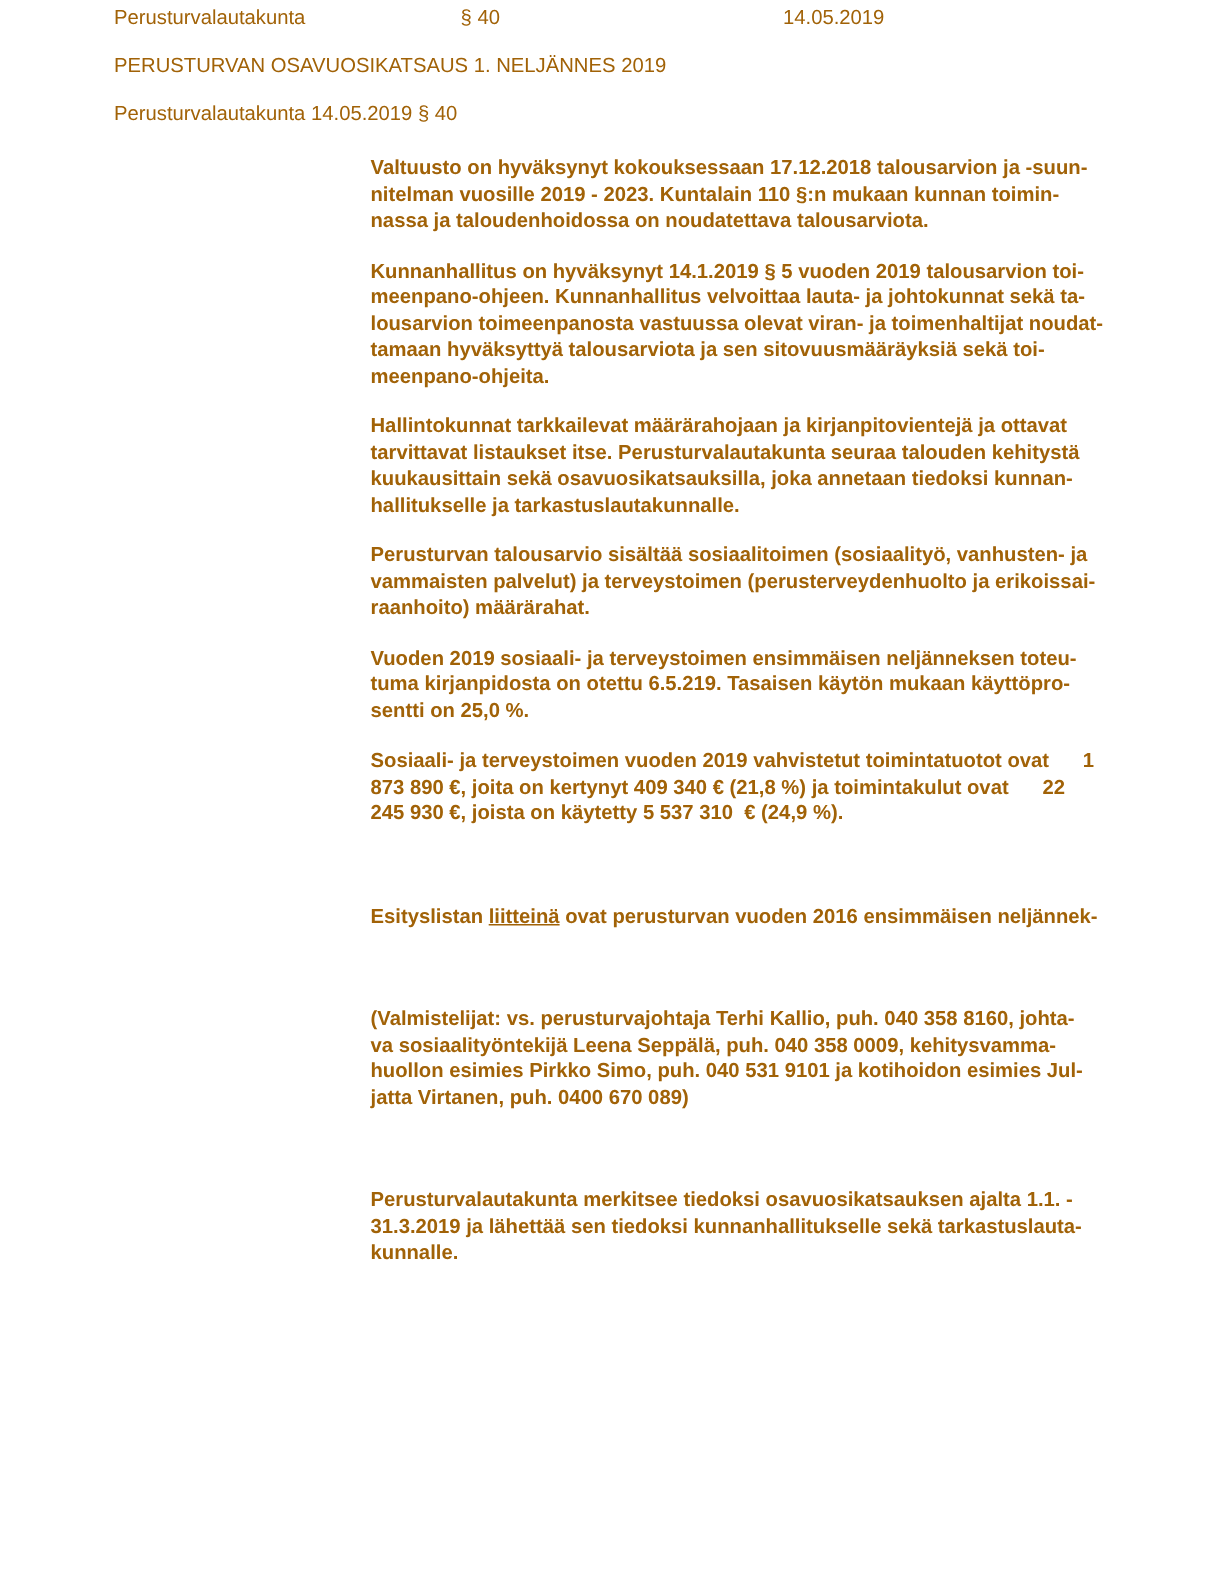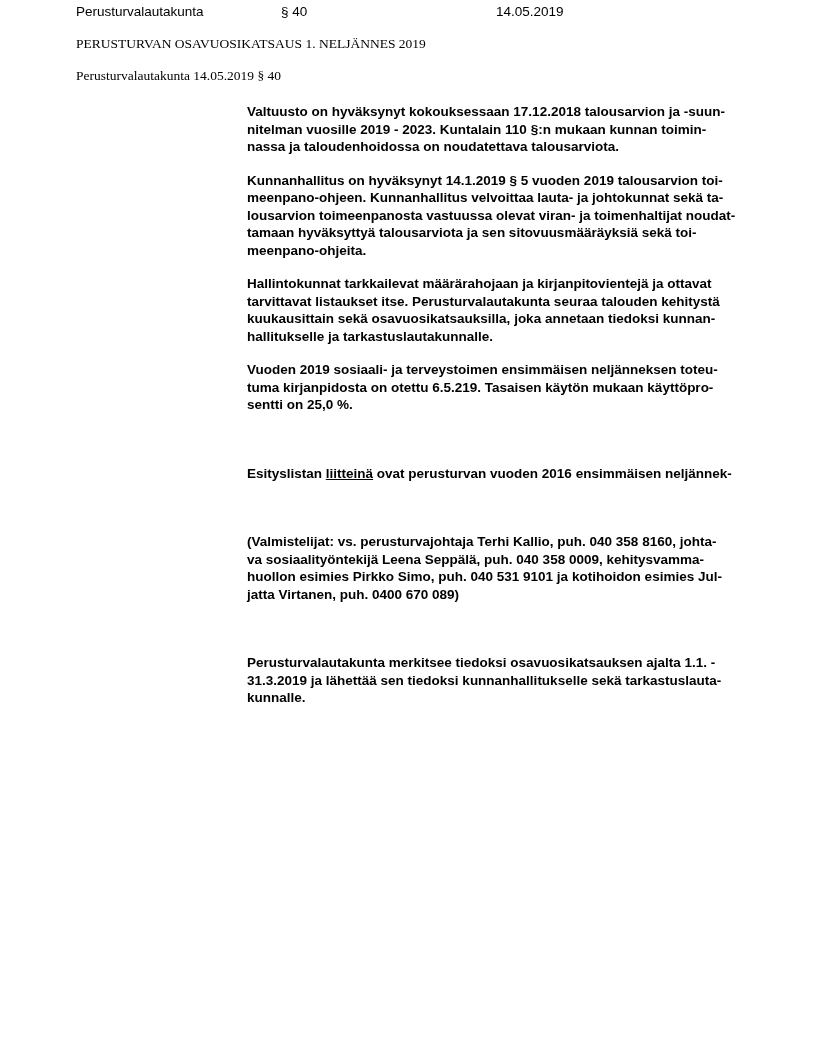--- a/index.html
+++ b/index.html
@@ -14,43 +14,42 @@
   }
   .page {
     position: relative;
     box-sizing: border-box;
     width: 816px;
     height: 1056px;
     padding: 3px 0 0 76px;
     font-family: "Liberation Sans", sans-serif;
     font-size: 13.5px;
     line-height: 17.5px;
-    color: #000000;
+    color: #a16207;
     background: #ffffff;
   }
   .hdr-row {
     position: relative;
     height: 18px;
     margin-bottom: 14px;
   }
   .hdr-section {
     position: absolute;
-    left: 205px;
+    left: 231px;
     top: 0;
   }
   .hdr-date {
     position: absolute;
-    left: 420px;
+    left: 446px;
     top: 0;
   }
   .doc-title, .case-number, .meeting-ref {
     height: 18px;
     margin-bottom: 14px;
     white-space: pre;
-    font-family: Liberation Serif, serif;
   }
   .doc-body {
     margin-left: 171px;
     margin-top: 18px;
     width: 540px;
   }
   .para {
     white-space: pre-wrap;
     margin: 0 0 16px 0;
     font-weight: bold;
@@ -88,25 +87,31 @@
 meenpano-ohjeen. Kunnanhallitus velvoittaa lauta- ja johtokunnat sekä ta-
 lousarvion toimeenpanosta vastuussa olevat viran- ja toimenhaltijat noudat-
 tamaan hyväksyttyä talousarviota ja sen sitovuusmääräyksiä sekä toi-
 meenpano-ohjeita.</div>
 
     <div class="para">Hallintokunnat tarkkailevat määrärahojaan ja kirjanpitovientejä ja ottavat
 tarvittavat listaukset itse. Perusturvalautakunta seuraa talouden kehitystä
 kuukausittain sekä osavuosikatsauksilla, joka annetaan tiedoksi kunnan-
 hallitukselle ja tarkastuslautakunnalle.</div>
 
+    <div class="para">Perusturvan talousarvio sisältää sosiaalitoimen (sosiaalityö, vanhusten- ja
+vammaisten palvelut) ja terveystoimen (perusterveydenhuolto ja erikoissai-
+raanhoito) määrärahat.</div>
 
     <div class="para">Vuoden 2019 sosiaali- ja terveystoimen ensimmäisen neljänneksen toteu-
 tuma kirjanpidosta on otettu 6.5.219. Tasaisen käytön mukaan käyttöpro-
 sentti on 25,0 %.</div>
 
+    <div class="para">Sosiaali- ja terveystoimen vuoden 2019 vahvistetut toimintatuotot ovat      1
+873 890 €, joita on kertynyt 409 340 € (21,8 %) ja toimintakulut ovat      22
+245 930 €, joista on käytetty 5 537 310  € (24,9 %).</div>
 
     <div class="para">
       <div class="line"><span>Esityslistan </span><span class="u">liitteinä</span><span> ovat perusturvan vuoden 2016 ensimmäisen neljännek-</span></div>
     </div>
 
     <div class="para">(Valmistelijat: vs. perusturvajohtaja Terhi Kallio, puh. 040 358 8160, johta-
 va sosiaalityöntekijä Leena Seppälä, puh. 040 358 0009, kehitysvamma-
 huollon esimies Pirkko Simo, puh. 040 531 9101 ja kotihoidon esimies Jul-
 jatta Virtanen, puh. 0400 670 089)</div>
 

